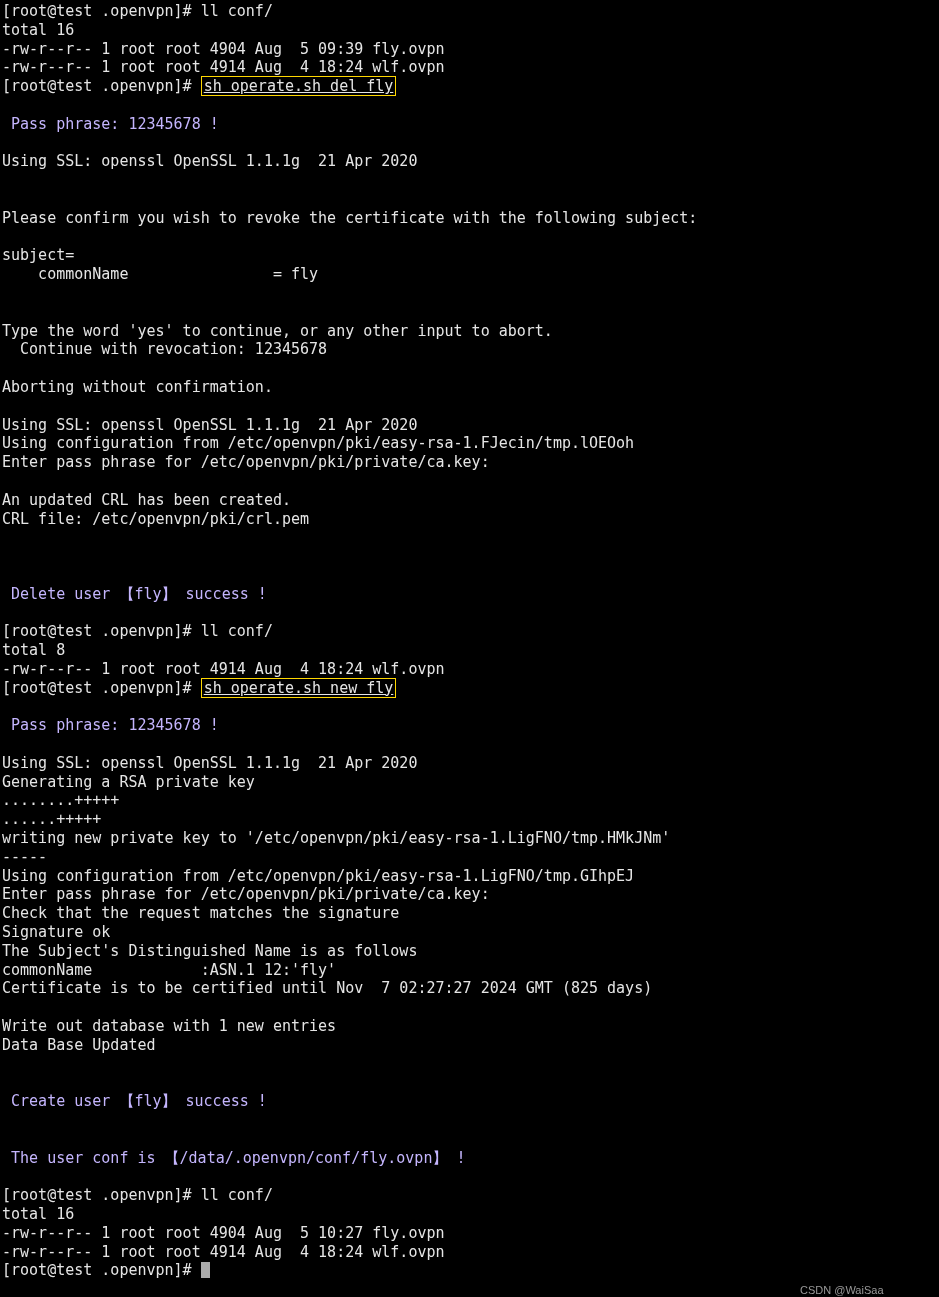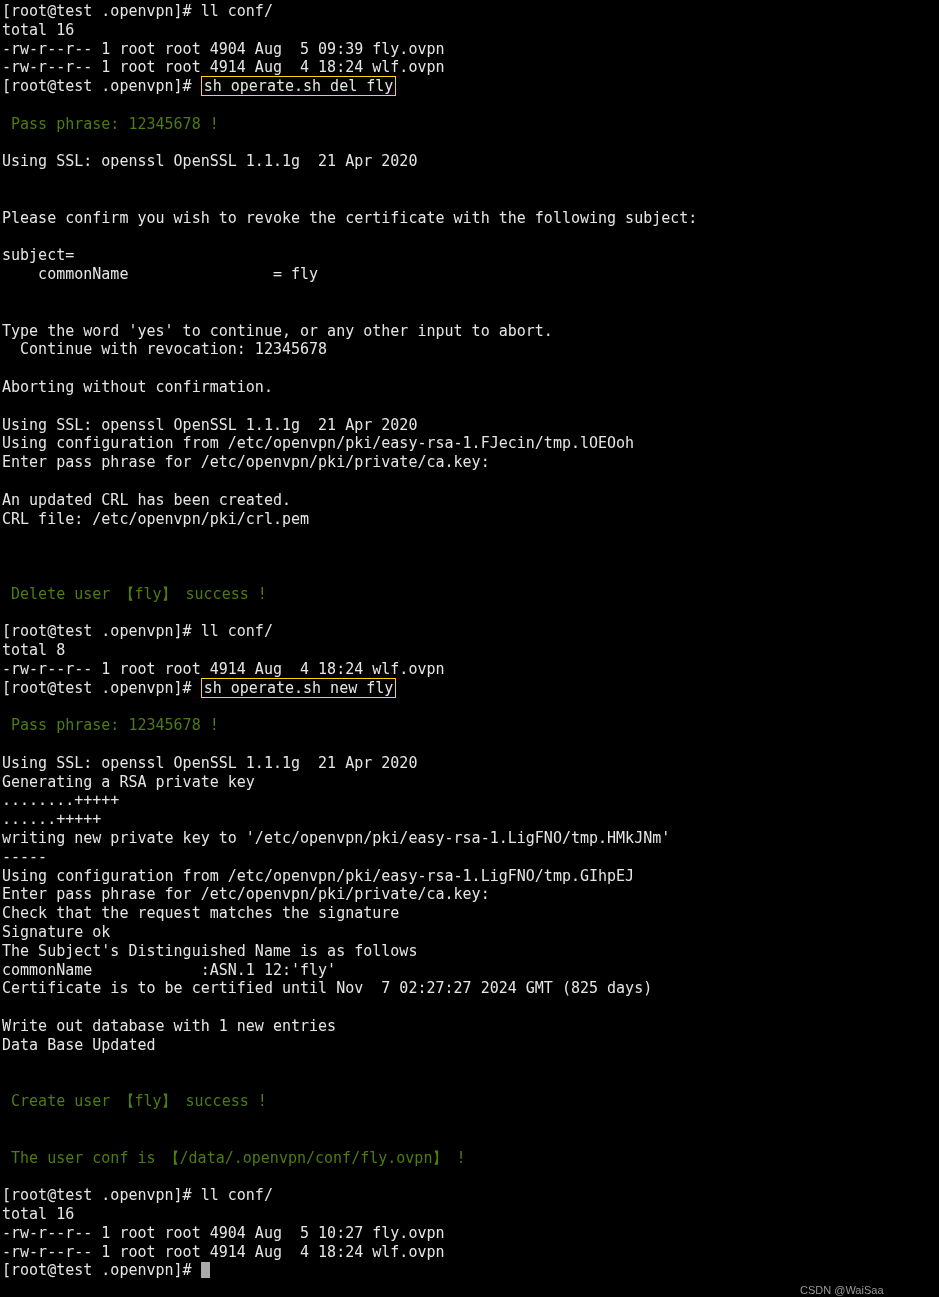--- a/index.html
+++ b/index.html
@@ -12,24 +12,25 @@
     line-height: 18.8px;
     width: 939px;
   }
   .terminal {
     padding: 2px 2px 0 2px;
     white-space: pre;
   }
   .line {
     min-height: 18.8px;
   }
-  .green { color: #4d7c0f; }
+  .green { color: #c4b5fd; }
   .highlight-box {
     border: 1px solid #ffd700;
     padding: 0 2px;
+    text-decoration: underline;
   }
   .cursor {
     display: inline-block;
     width: 9px;
     height: 16px;
     background: #aaa;
     vertical-align: text-bottom;
     margin-bottom: 1px;
   }
   .watermark {

